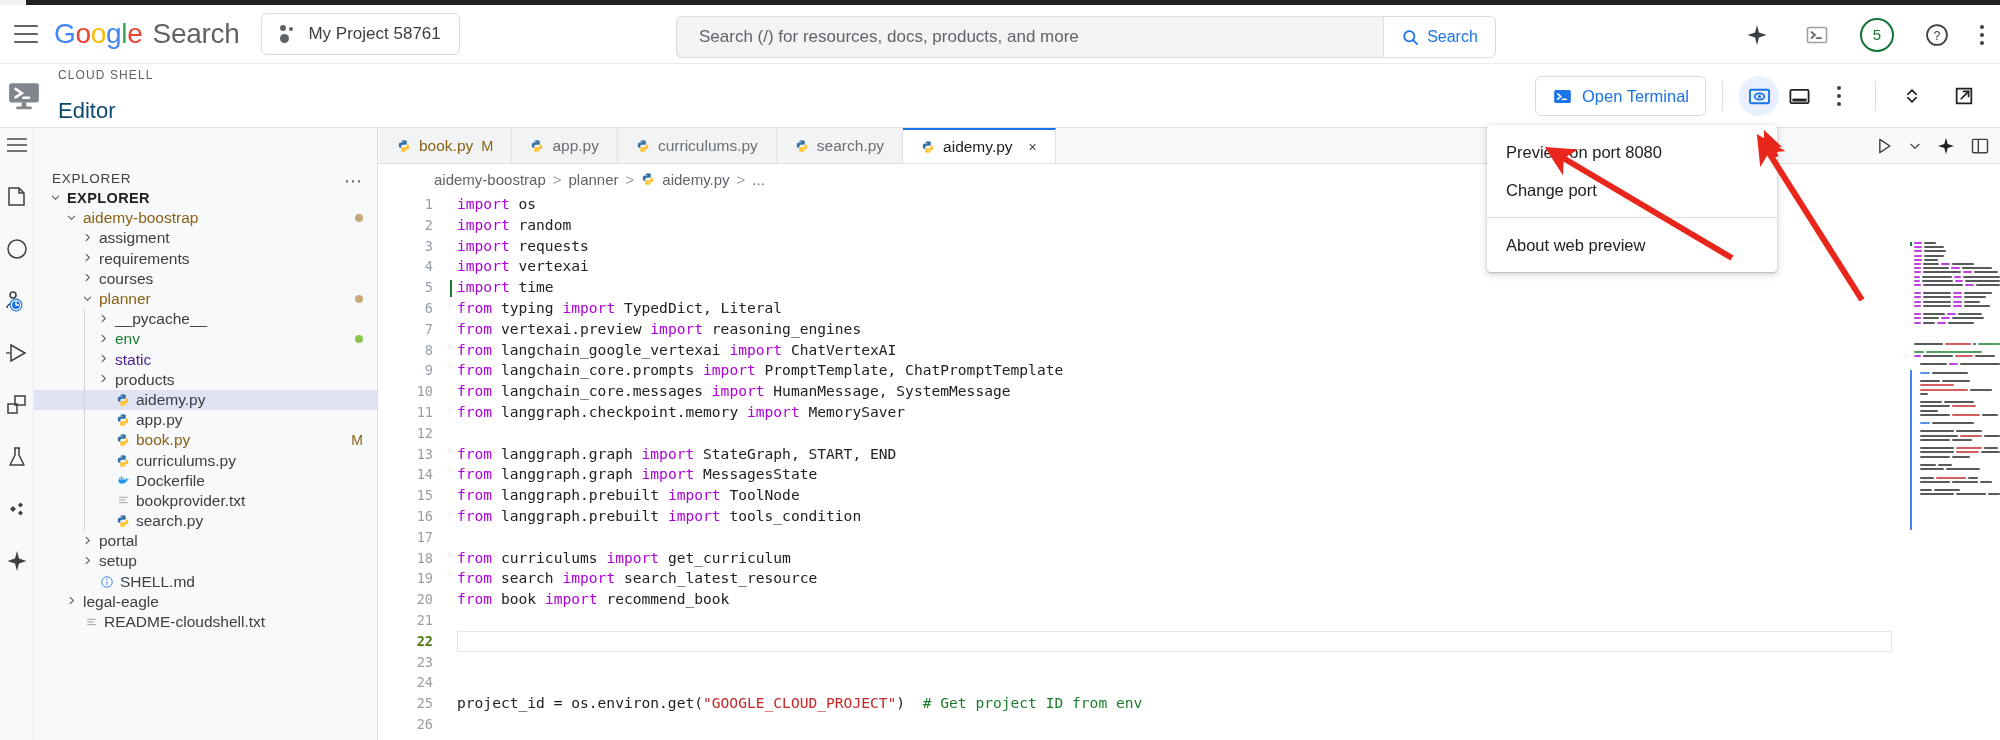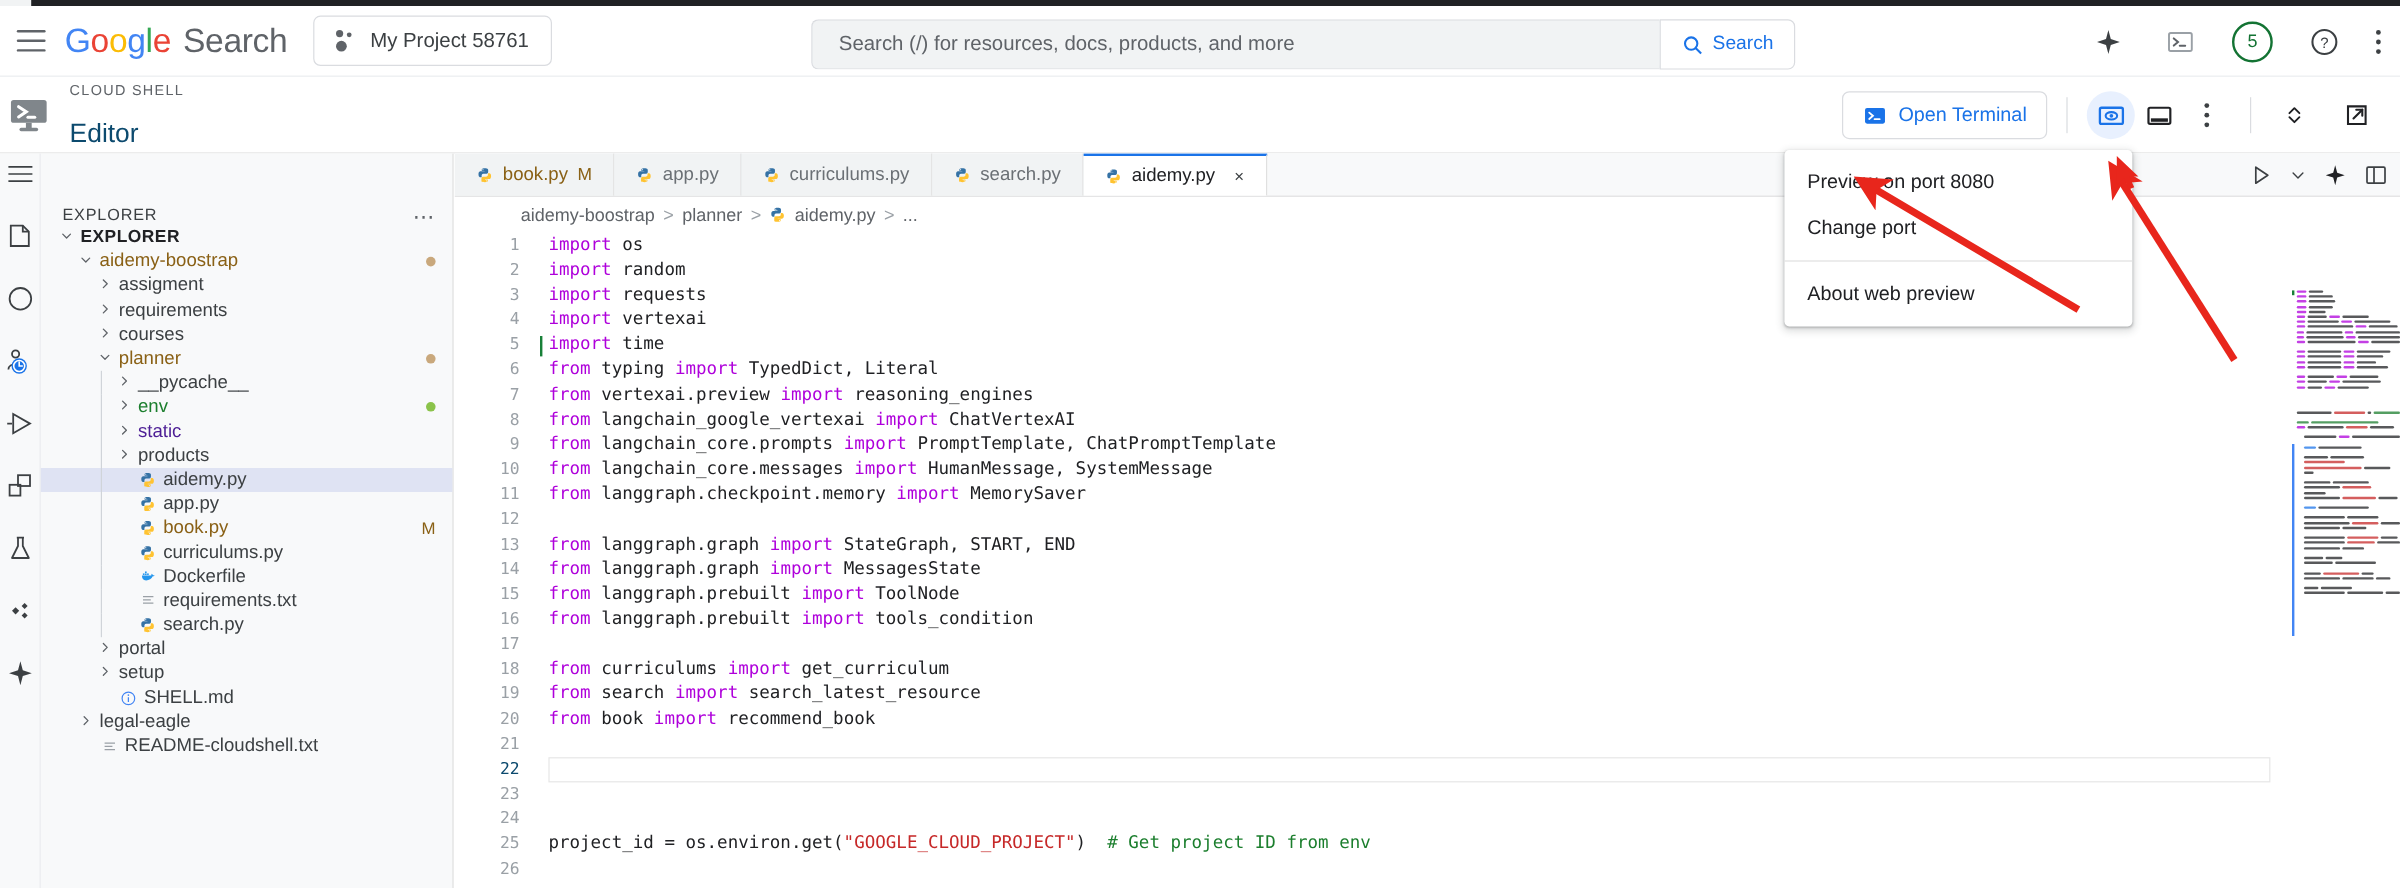--- a/index.html
+++ b/index.html
@@ -187,21 +187,21 @@
     font-size: 14.6px; line-height: 20.8px; white-space: pre;
   }
   .ln {
     display:flex; align-items:flex-start; height: 20.8px;
   }
   .lnum {
     width: 70px; flex:0 0 70px; text-align:right; padding-right: 16px;
     color:#9aa0a6; font-family:"DejaVu Sans Mono", monospace; font-size:13.6px;
     line-height:20.8px;
   }
-  .lnum.cur { color:#0c4a6e; font-weight:400; }
+  .lnum.cur { color:#4d7c0f; font-weight:700; }
   .ltext { padding-left: 8px; position: relative; }
   .kw { color:#af00db; }
   .pl { color:#202124; }
   .str { color:#c62828; }
   .cmt { color:#1b7e2d; }
   .caret { position:absolute; left:71px; width:2px; height:17px; background:#188038; margin-top:2px;}
   .curline-box {
     position:absolute; left: 78px; right: 108px; height: 20.8px;
     border: 1px solid #e6e6e6; pointer-events:none;
   }
@@ -572,21 +572,21 @@
           <div class="row" style="padding-left: 62px;">
             <span class="guide" style="left: 50px;"></span>
             <span class="chev blank"></span>
             <span class="ficon">
               <svg width="13" height="13" viewBox="0 0 24 24">
                 <line x1="4" y1="6" x2="20" y2="6" stroke="#9aa0a6" stroke-width="1.8"></line>
                 <line x1="4" y1="11" x2="16" y2="11" stroke="#9aa0a6" stroke-width="1.8"></line>
                 <line x1="4" y1="16" x2="20" y2="16" stroke="#9aa0a6" stroke-width="1.8"></line>
               </svg>
             </span>
-            <span class="fname" style="color: rgb(60, 64, 67);">requirements.txt</span>
+            <span class="fname" style="color: rgb(60, 64, 67);">bookprovider.txt</span>
           </div>
           <div class="row" style="padding-left: 62px;">
             <span class="guide" style="left: 50px;"></span>
             <span class="chev blank"></span>
             <span class="ficon">
               <svg width="14" height="14" viewBox="0 0 24 24">
                 <path d="M11.7 2c-4.3 0-4 1.9-4 1.9v2h4.1v.6H6.1S3 6.2 3 10.6c0 4.4 2.7 4.2 2.7 4.2h1.8v-2.1s-.1-2.7 2.6-2.7h4.1s2.6 0 2.6-2.5V4.4S17.2 2 11.7 2zM9.4 3.3a.75.75 0 110 1.5.75.75 0 010-1.5z" fill="#3572A5"></path>
                 <path d="M12.3 22c4.3 0 4-1.9 4-1.9v-2h-4.1v-.6h5.7s3.1.4 3.1-4c0-4.4-2.7-4.2-2.7-4.2h-1.8v2.1s.1 2.7-2.6 2.7H9.8s-2.6 0-2.6 2.5v4.1S6.8 22 12.3 22zm2.3-1.3a.75.75 0 110-1.5.75.75 0 010 1.5z" fill="#FFC331"></path>
               </svg>
             </span>

